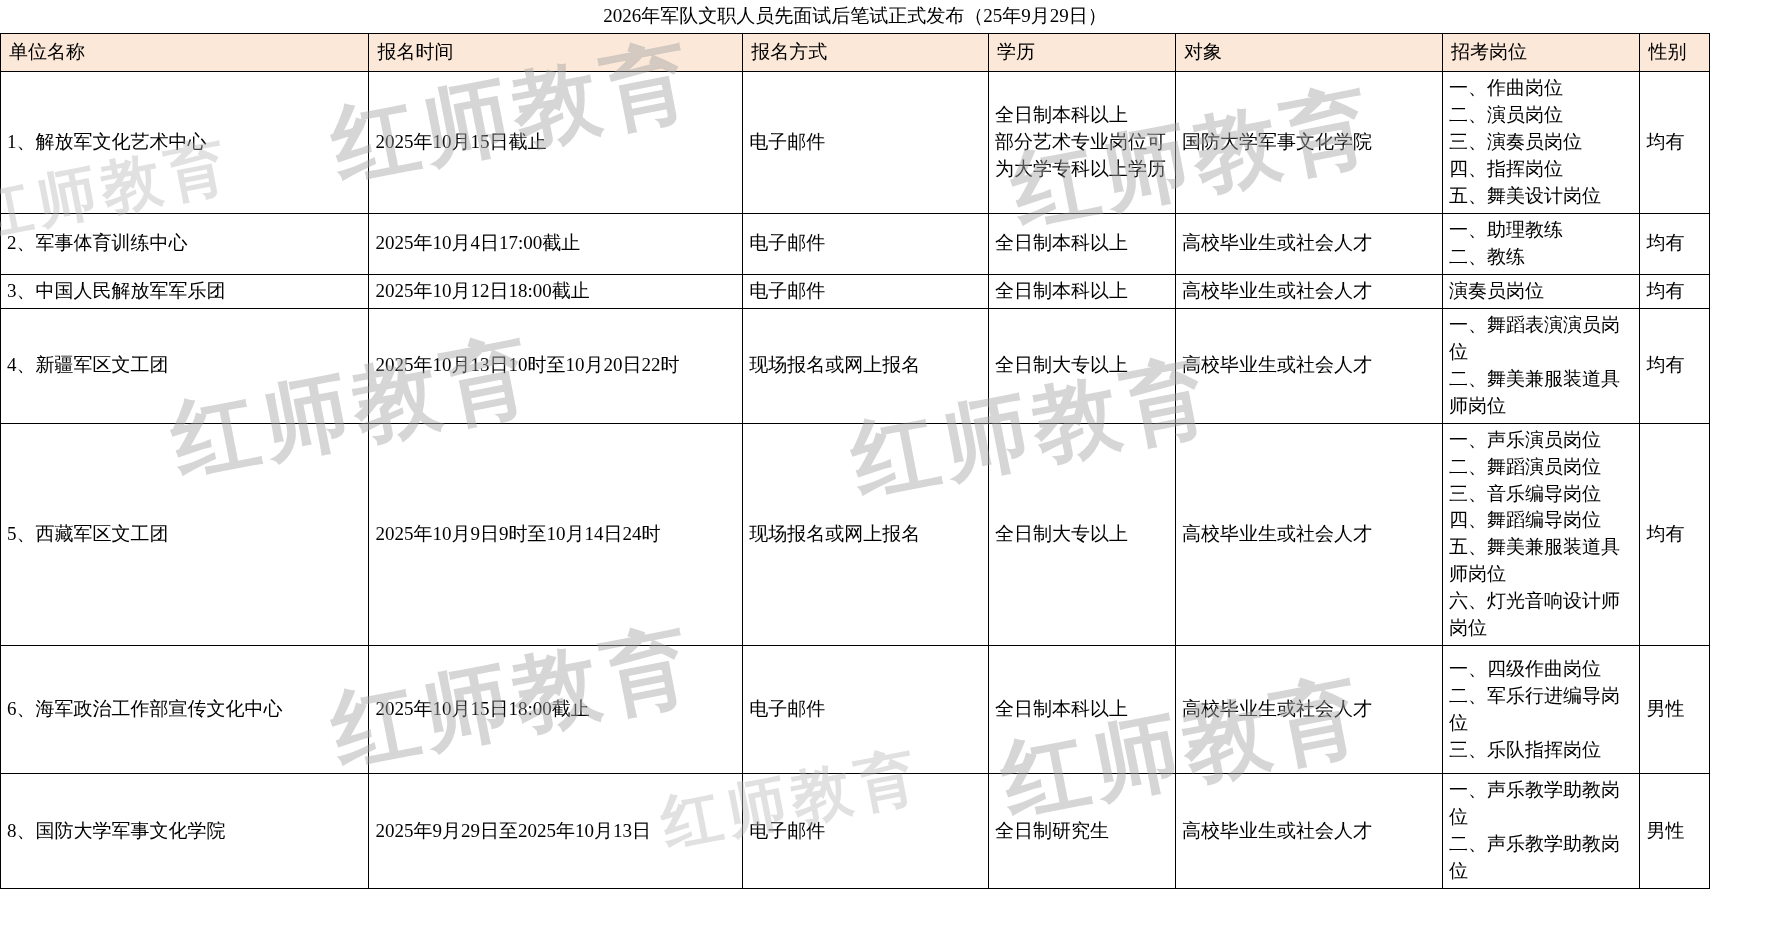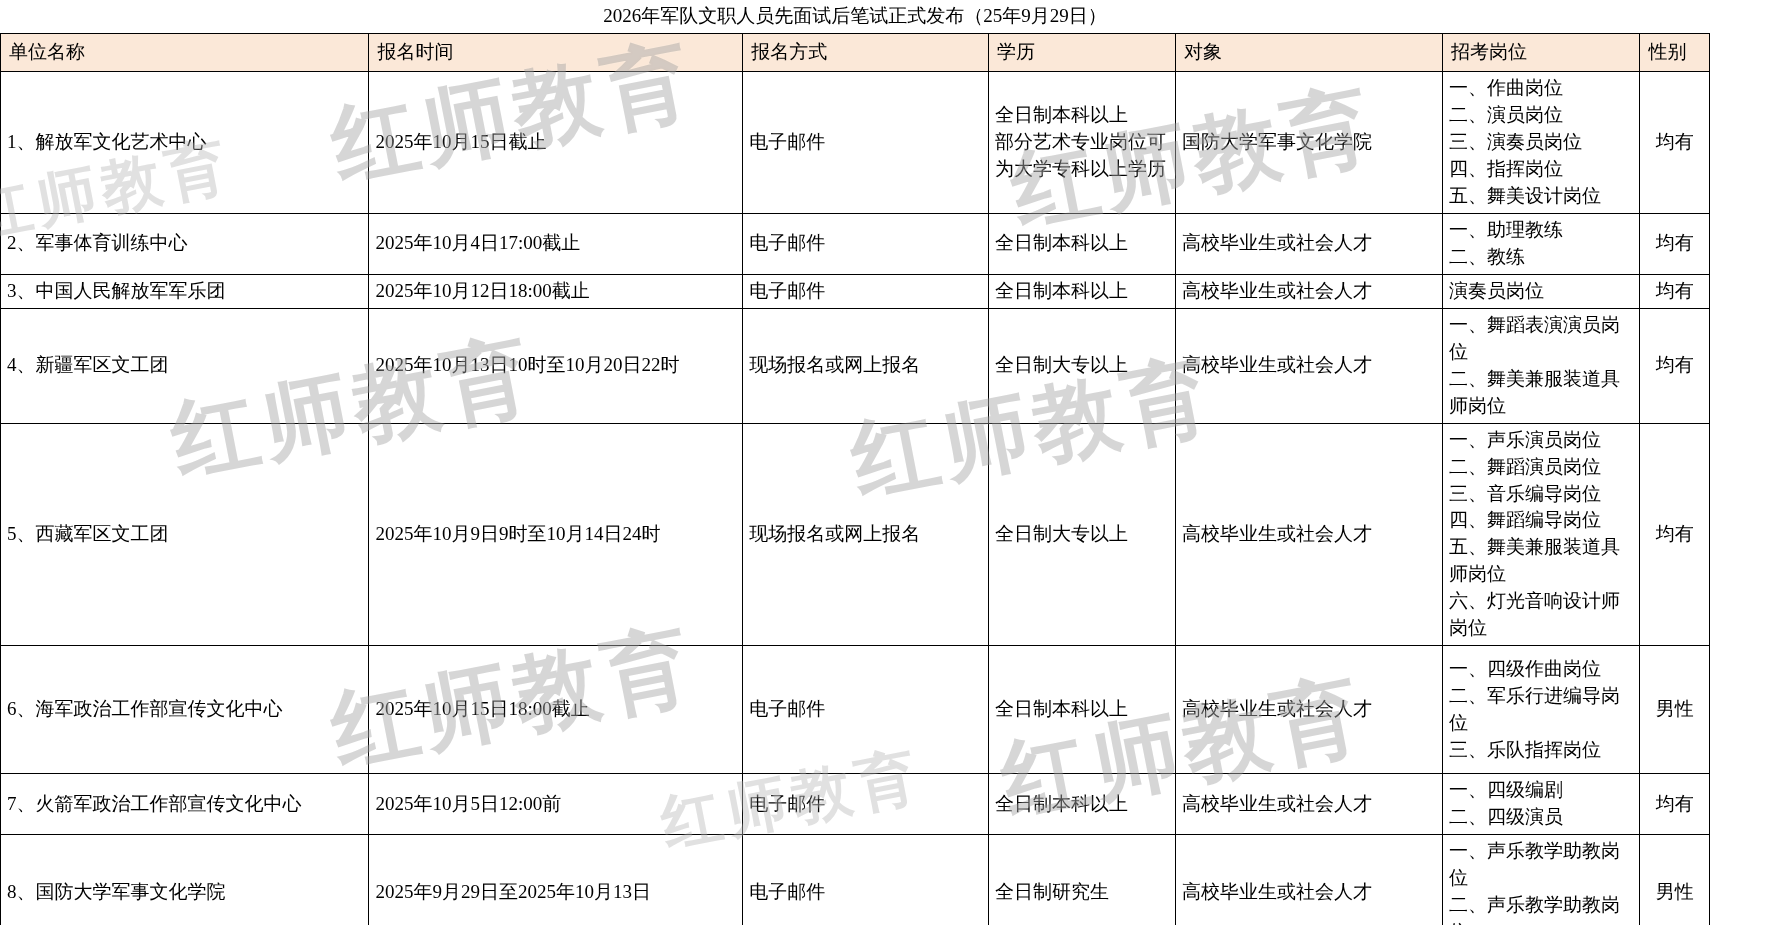--- a/index.html
+++ b/index.html
@@ -65,21 +65,21 @@
   .c-target  { width: 250px; }
   .c-post    { width: 185px; }
   .c-gender  { width: 65px;  text-align: center; }
 
   td.cell-unit   { white-space: pre-line; }
   td.cell-time   { white-space: pre-line; }
   td.cell-method { white-space: pre-line; }
   td.cell-edu    { white-space: pre-line; margin-left: 42px; }
   td.cell-target { white-space: pre-line; }
   td.cell-post   { white-space: pre-line; line-height: 1.45; }
-  td.cell-gender { text-align: center; }
+  td.cell-gender { text-align: left; }
 
   
   .wm-layer {
     position: absolute;
     inset: 0;
     z-index: 5;
     pointer-events: none;
     overflow: hidden;
   }
   .wm {
@@ -195,30 +195,20 @@
         <td class="cell-time">2025年10月15日18:00截止</td>
         <td class="cell-method">电子邮件</td>
         <td class="cell-edu">全日制本科以上</td>
         <td class="cell-target">高校毕业生或社会人才</td>
         <td class="cell-post">一、四级作曲岗位
 二、军乐行进编导岗
 位
 三、乐队指挥岗位</td>
         <td class="cell-gender">男性</td>
       </tr>
-      <tr style="height:54px;">
-        <td class="cell-unit">7、火箭军政治工作部宣传文化中心</td>
-        <td class="cell-time">2025年10月5日12:00前</td>
-        <td class="cell-method">电子邮件</td>
-        <td class="cell-edu">全日制本科以上</td>
-        <td class="cell-target">高校毕业生或社会人才</td>
-        <td class="cell-post">一、四级编剧
-二、四级演员</td>
-        <td class="cell-gender">均有</td>
-      </tr>
       <tr style="height:96px;">
         <td class="cell-unit">8、国防大学军事文化学院</td>
         <td class="cell-time">2025年9月29日至2025年10月13日</td>
         <td class="cell-method">电子邮件</td>
         <td class="cell-edu">全日制研究生</td>
         <td class="cell-target">高校毕业生或社会人才</td>
         <td class="cell-post">一、声乐教学助教岗
 位
 二、声乐教学助教岗
 位</td>

